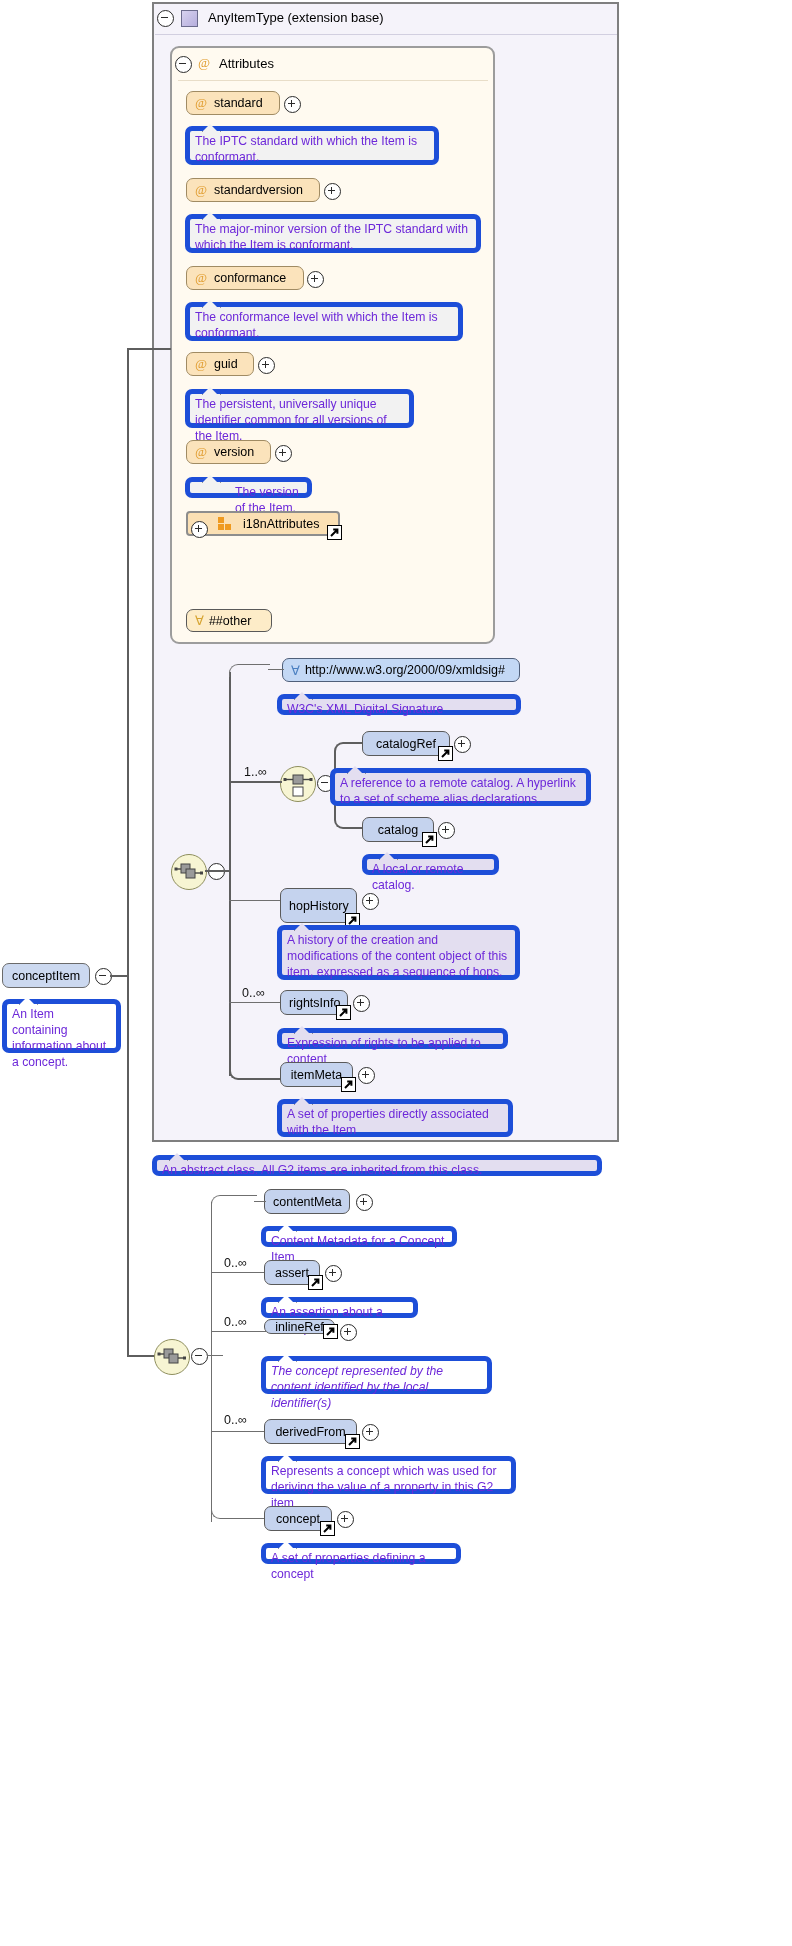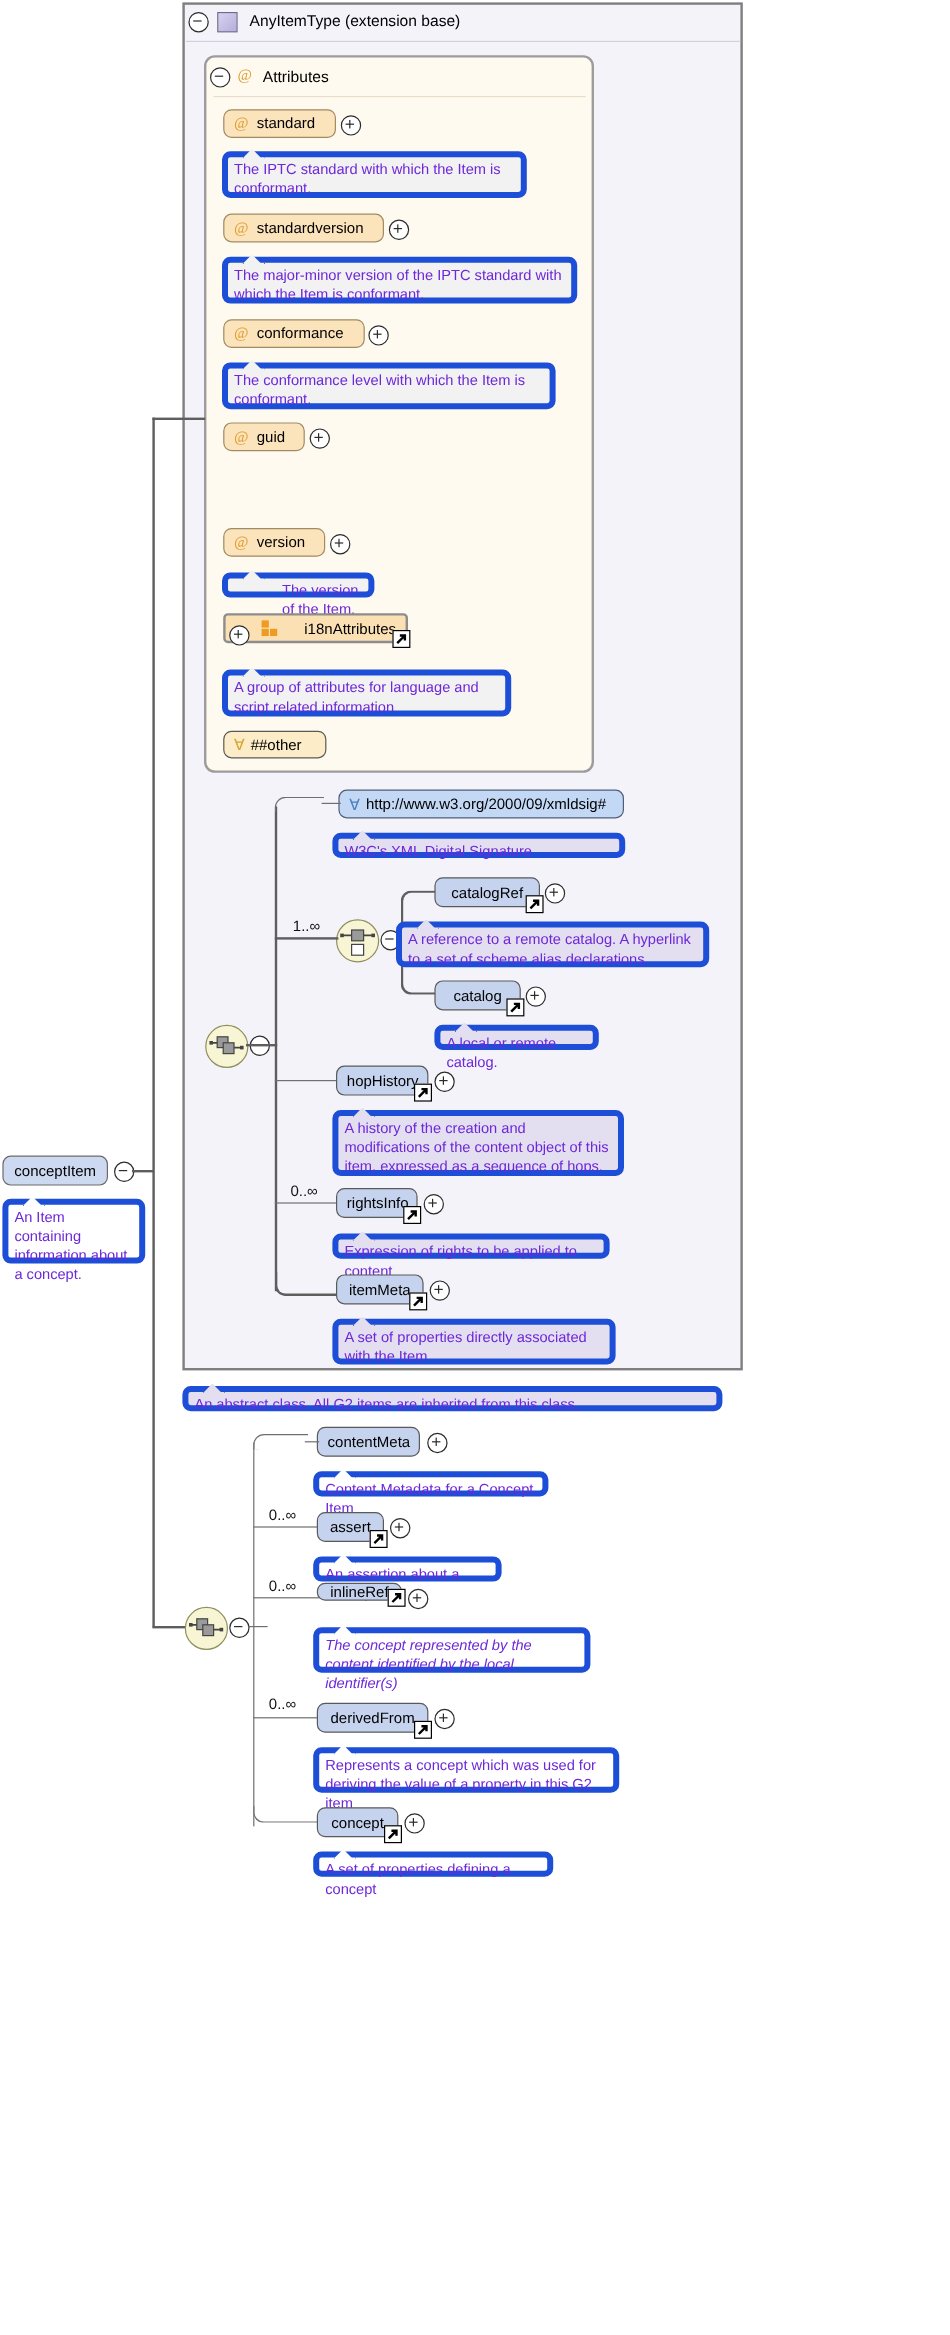--- a/index.html
+++ b/index.html
@@ -251,43 +251,43 @@
     <span>conformance</span>
   </div>
   <div class="toggle plus" style="left:307px; top:271px;"></div>
   <div class="doc grey" style="left:185px; top:302px; width:278px; height:39px;">The conformance level with which the Item is conformant.<span class="notch"></span><span class="notch2"></span></div>
 
   <div class="node attr" style="left:186px; top:352px; width:68px; height:24px;">
     <span class="at-sign">@</span>
     <span>guid</span>
   </div>
   <div class="toggle plus" style="left:258px; top:357px;"></div>
+  <div class="doc grey" style="left:185px; top:389px; width:229px; height:39px;">The persistent, universally unique identifier common for all versions of the Item.<span class="notch"></span><span class="notch2"></span></div>
 
   <div class="node attr" style="left:186px; top:440px; width:85px; height:24px;">
     <span class="at-sign">@</span>
     <span>version</span>
   </div>
   <div class="toggle plus" style="left:275px; top:445px;"></div>
   <div class="doc grey" style="left:185px; top:477px; width:127px; height:21px;padding-left:45px;">The version of the Item.<span class="notch"></span><span class="notch2"></span></div>
 
-  <div class="node group" style="left:186px; top:511px; width:154px; height:25px; padding-left:30px;justify-content:space-between;">
+  <div class="node group" style="left:186px; top:511px; width:154px; height:25px; padding-left:30px;">
     <span class="grpicon">
         <i></i>
         <i></i>
         <i></i>
       </span>
     <span>i18nAttributes</span>
     <span class="extref">
       <svg width="11" height="11" viewBox="0 0 11 11">
           <path d="M2 9 L8 3 M4.2 2.6 H8.4 V6.8" stroke="#000" stroke-width="2" fill="none"></path>
         </svg>
     </span>
   </div>
   <div class="toggle plus" style="left:191px; top:521px;"></div>
-  <div class="doc grey" style="left:185px; top:558px; width:241px; height:39px;">A group of attributes for language and script related information<span class="notch"></span><span class="notch2"></span></div>
 
   <div class="node anyattr" style="left:186px; top:609px; width:86px; height:23px;">
     <span class="forall">∀</span>
     <span>##other</span>
   </div>
 
   <div class="comp" style="left:171px; top:854px;">
     <svg width="34" height="34" viewBox="0 0 34 34">
       <rect x="9" y="9" width="9" height="9" fill="#9a9a9a" stroke="#444"></rect>
       <rect x="14" y="14" width="9" height="9" fill="#9a9a9a" stroke="#444"></rect>
@@ -344,21 +344,21 @@
     <span class="extref">
       <svg width="11" height="11" viewBox="0 0 11 11">
           <path d="M2 9 L8 3 M4.2 2.6 H8.4 V6.8" stroke="#000" stroke-width="2" fill="none"></path>
         </svg>
     </span>
   </div>
   <div class="toggle plus" style="left:438px; top:822px;"></div>
   <div class="doc violet" style="left:362px; top:854px; width:137px; height:21px;">A local or remote catalog.<span class="notch"></span><span class="notch2"></span></div>
 
   <div class="ln h" style="left:229px; top:900px; width:52px;"></div>
-  <div class="node elem" style="left:280px; top:888px; width:77px; height:25px;">
+  <div class="node elem" style="left:280px; top:888px; width:77px; height:35px;">
     <span style="margin:auto;">hopHistory</span>
     <span class="extref">
       <svg width="11" height="11" viewBox="0 0 11 11">
           <path d="M2 9 L8 3 M4.2 2.6 H8.4 V6.8" stroke="#000" stroke-width="2" fill="none"></path>
         </svg>
     </span>
   </div>
   <div class="toggle plus" style="left:362px; top:893px;"></div>
   <div class="doc violet" style="left:277px; top:925px; width:243px; height:55px;">A history of the creation and modifications of the content object of this item, expressed as a sequence of hops.<span class="notch"></span><span class="notch2"></span></div>
 

